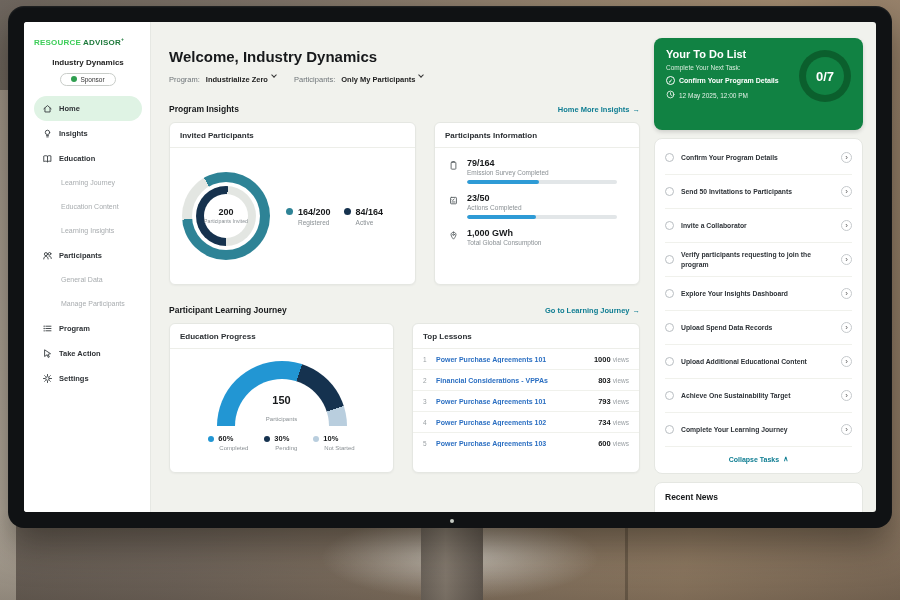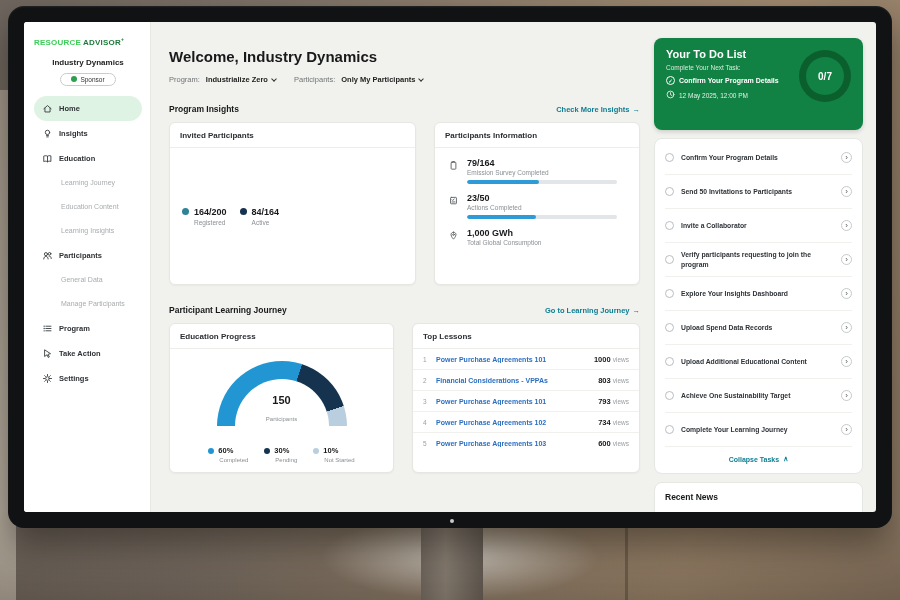--- a/index.html
+++ b/index.html
@@ -41,21 +41,21 @@
   .nav-sub{height:24px;padding-left:27px;font-size:7px;color:#a8acaf;display:flex;align-items:center;cursor:pointer}
   .nico{width:11px;height:11px;flex:none;display:flex;align-items:center;justify-content:center}
   .nico svg{stroke:#3a3f43;fill:none;stroke-width:1;stroke-linecap:round;stroke-linejoin:round}
 
   
   .main{flex:1;padding:0 12px 0 18px;min-width:0}
   .welcome{margin-top:26px;font-size:15px;font-weight:700;color:#17191b}
   .filters{margin-top:10px;display:flex;align-items:center;gap:6px;font-size:7.5px}
   .flabel{color:#6e7478}
   .flabel.second{margin-left:12px}
-  .fvalue{font-weight:700;color:#222;display:flex;align-items:center;gap:4px;cursor:pointer}
+  .fvalue{font-weight:700;color:#222;display:flex;align-items:flex-start;gap:4px;cursor:pointer}
   .chev{width:4px;height:4px;border-right:1.2px solid #333;border-bottom:1.2px solid #333;
     transform:rotate(45deg);display:inline-block;margin-top:-2px}
   .sec-row{margin-top:20px;display:flex;justify-content:space-between;align-items:center}
   .sec-title{font-size:8.5px;font-weight:700;color:#17191b}
   .sec-link{font-size:7.5px;color:#0e7d92;font-weight:700;display:flex;gap:3px;align-items:center;cursor:pointer}
   .cards-row{display:flex;gap:18px;margin-top:8px}
   .card{background:#fff;border:1px solid #e5e7e2;border-radius:6px;box-shadow:0 1px 2px rgba(0,0,0,.04)}
   .row1 .card{height:163px}
   .row2 .card{height:150px}
   .card-invited{width:247px;flex:none}
@@ -90,21 +90,21 @@
   .pbar{margin-top:4px;height:4px;border-radius:2px;background:#e2e6e8;width:150px;position:relative;overflow:hidden}
   .pfill{position:absolute;left:0;top:0;bottom:0;border-radius:2px}
 
   
   .gauge{position:relative;width:130px;height:65px;overflow:hidden;margin:12px auto 0}
   .g-arc{position:absolute;left:0;top:0;width:130px;height:130px;border-radius:50%}
   .g-hole{position:absolute;left:18px;top:18px;width:94px;height:94px;border-radius:50%;background:#fff}
   .g-center{position:absolute;left:0;right:0;bottom:1px;text-align:center;line-height:1.15}
   .g-center b{display:block;font-size:11px;color:#17191b}
   .g-center span{font-size:6px;color:#8a9094}
-  .edu-legend{display:flex;justify-content:center;gap:16px;margin-top:20px}
+  .edu-legend{display:flex;justify-content:center;gap:16px;margin-top:8px}
   .eleg-top{display:flex;align-items:center;gap:4px}
   .eleg-val{font-size:7.5px;font-weight:700;color:#17191b}
   .eleg-lab{font-size:6px;color:#8a9094;margin:2px 0 0 11px}
 
   
   .lesson{display:flex;align-items:center;height:21px;padding:0 10px;border-bottom:1px solid #f0f1ec}
   .lesson:last-child{border-bottom:none}
   .l-rank{width:13px;font-size:6.5px;color:#9aa0a4;flex:none}
   .l-title{flex:1;font-size:7px;color:#2b6fc2;font-weight:600;cursor:pointer;white-space:nowrap;overflow:hidden}
   .l-views{font-size:7.5px;color:#17191b;font-weight:600;flex:none}
@@ -116,21 +116,21 @@
     height:92px;box-shadow:0 2px 4px rgba(0,0,0,.15)}
   .todo-title{font-size:11px;font-weight:700;color:#fff}
   .todo-sub{font-size:6.5px;color:#d7ebdc;margin-top:4px}
   .todo-next{display:flex;align-items:center;gap:4px;margin-top:5px;font-size:7px;font-weight:700;color:#fff}
   .tn-ic{width:9px;height:9px;border:1px solid #fff;border-radius:50%;font-size:5.5px;display:flex;
     align-items:center;justify-content:center;flex:none}
   .todo-due{display:flex;align-items:center;gap:4px;margin-top:5px;font-size:6.5px;color:#e3f1e7}
   .todo-due svg{stroke:#e3f1e7;fill:none;stroke-width:1;stroke-linecap:round}
   .todo-ring{width:52px;height:52px;border-radius:50%;position:relative;flex:none;margin-top:2px}
   .ring-hole{position:absolute;inset:7px;border-radius:50%;background:#118243;display:flex;align-items:center;
-    justify-content:center;font-size:10px;font-weight:700;color:#fff}
+    justify-content:center;font-size:13px;font-weight:700;color:#fff}
   .tasks-card{margin-top:8px;background:#fff;border:1px solid #e5e7e2;border-radius:8px;padding:2px 10px 2px}
   .task{display:flex;align-items:center;gap:7px;min-height:34px;border-bottom:1px solid #f0f1ec;cursor:pointer}
   .t-check{width:9px;height:9px;border:1px solid #b9bec2;border-radius:50%;flex:none}
   .t-label{flex:1;font-size:6.8px;color:#2e3338;font-weight:600;line-height:1.35}
   .t-go{width:11px;height:11px;border:1px solid #c6cacd;border-radius:50%;color:#555;font-size:8px;
     display:flex;align-items:center;justify-content:center;flex:none;line-height:1}
   .collapse{display:flex;justify-content:center;align-items:center;gap:4px;height:24px;font-size:7px;
     color:#0e7d92;font-weight:700;cursor:pointer}
   .news-card{margin-top:8px;background:#fff;border:1px solid #e5e7e2;border-radius:8px 8px 0 0;padding:9px 10px;height:44px}
   .news-title{font-size:8.5px;font-weight:700;color:#17191b}
@@ -251,30 +251,39 @@
           <span class="flabel second">Participants:</span>
           <span class="fvalue">
             <span>Only My Participants</span>
               <i class="chev"></i>
           </span>
         </div>
 
         <div class="sec-row">
           <span class="sec-title">Program Insights</span>
           <span class="sec-link">
-            <span>Check More Insights</span>
+            <span>Home More Insights</span>
               <span>→</span>
           </span>
         </div>
 
         <div class="cards-row row1">
 
           <div class="card card-invited">
             <div class="card-title">Invited Participants</div>
             <div class="invited-body">
+              <div class="donut">
+                <div class="d-outer" style="background: conic-gradient(from -30deg, rgb(46, 131, 150) 0deg, rgb(46, 131, 150) 82%, rgb(227, 230, 226) 82%, rgb(227, 230, 226) 100%);"></div>
+                <div class="d-gap"></div>
+                <div class="d-inner" style="background: conic-gradient(from 180deg, rgb(22, 50, 78) 0deg, rgb(22, 50, 78) 51%, rgb(227, 230, 226) 51%, rgb(227, 230, 226) 100%);"></div>
+                <div class="d-hole">
+                  <b>200</b>
+                  <span>Participants Invited</span>
+                </div>
+              </div>
               <div class="inv-legend">
                 <div class="leg-item">
                   <div class="leg-top">
                       <span class="dot" style="background: rgb(46, 131, 150);"></span>
                     <span class="leg-val">164/200</span>
                     </div>
                   <div class="leg-lab">Registered</div>
                 </div>
                 <div class="leg-item">
                   <div class="leg-top">

